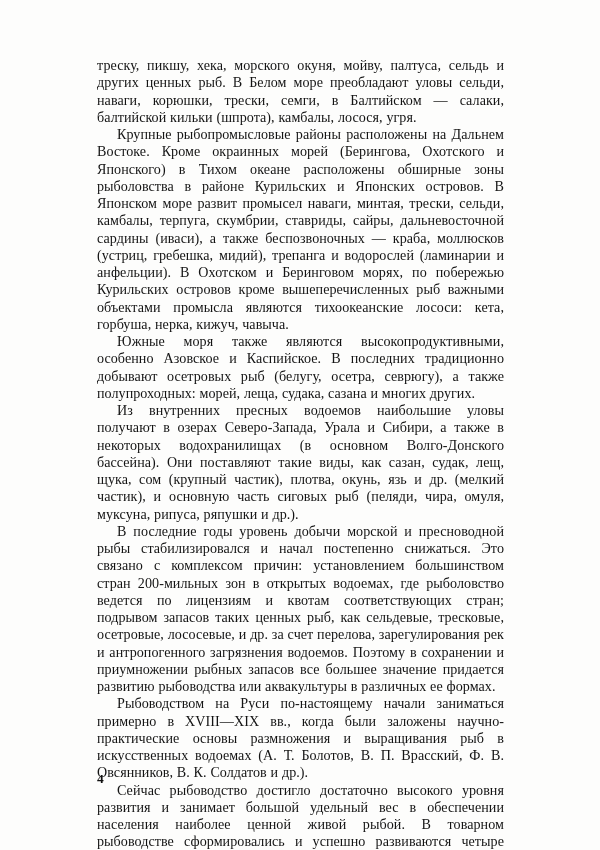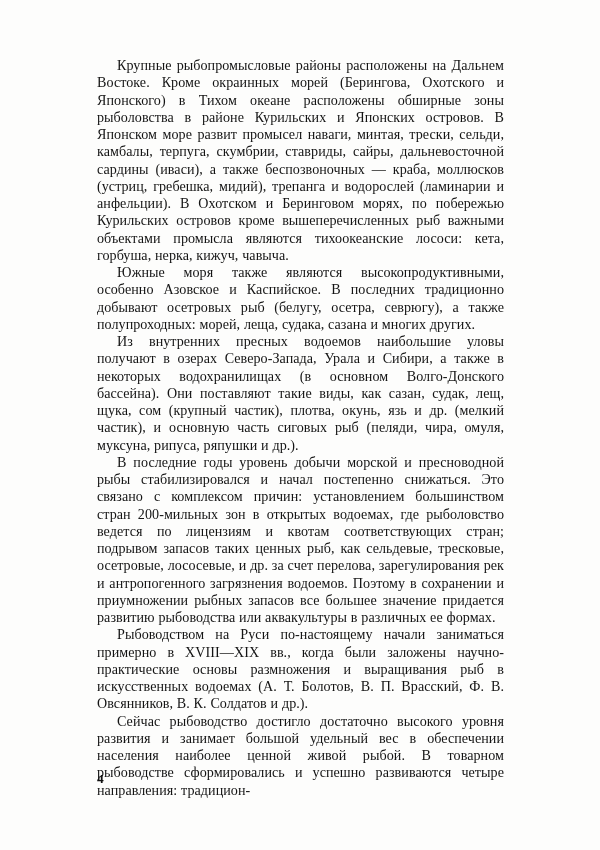--- a/index.html
+++ b/index.html
@@ -72,20 +72,21 @@
     font-family: "Liberation Serif", "DejaVu Serif", serif;
   }
 </style>
 </head>
 <body>
 
 <div class="page">
   <div class="scan-tint"></div>
 
   <div class="text-column">
+    <p class="para nostretch">треску, пикшу, хека, морского окуня, мойву, палтуса, сельдь и других ценных рыб. В Белом море преобладают уловы сельди, наваги, корюшки, трески, семги, в Балтийском — салаки, балтийской кильки (шпрота), камбалы, лосося, угря.</p>
 
     <p class="para indent nostretch">Крупные рыбопромысловые районы расположены на Дальнем Востоке. Кроме окраинных морей (Берингова, Охотского и Японского) в Тихом океане расположены обширные зоны рыболовства в районе Курильских и Японских островов. В Японском море развит промысел наваги, минтая, трески, сельди, камбалы, терпуга, скумбрии, ставриды, сайры, дальневосточной сардины (иваси), а также беспозвоночных — краба, моллюсков (устриц, гребешка, мидий), трепанга и водорослей (ламинарии и анфельции). В Охотском и Беринговом морях, по побережью Курильских островов кроме вышеперечисленных рыб важными объектами промысла являются тихоокеанские лососи: кета, горбуша, нерка, кижуч, чавыча.</p>
 
     <p class="para indent nostretch">Южные моря также являются высокопродуктивными, особенно Азовское и Каспийское. В последних традиционно добывают осетровых рыб (белугу, осетра, севрюгу), а также полупроходных: морей, леща, судака, сазана и многих других.</p>
 
     <p class="para indent nostretch">Из внутренних пресных водоемов наибольшие уловы получают в озерах Северо-Запада, Урала и Сибири, а также в некоторых водохранилищах (в основном Волго-Донского бассейна). Они поставляют такие виды, как сазан, судак, лещ, щука, сом (крупный частик), плотва, окунь, язь и др. (мелкий частик), и основную часть сиговых рыб (пеляди, чира, омуля, муксуна, рипуса, ряпушки и др.).</p>
 
     <p class="para indent nostretch">В последние годы уровень добычи морской и пресноводной рыбы стабилизировался и начал постепенно снижаться. Это связано с комплексом причин: установлением большинством стран 200-мильных зон в открытых водоемах, где рыболовство ведется по лицензиям и квотам соответствующих стран; подрывом запасов таких ценных рыб, как сельдевые, тресковые, осетровые, лососевые, и др. за счет перелова, зарегулирования рек и антропогенного загрязнения водоемов. Поэтому в сохранении и приумножении рыбных запасов все большее значение придается развитию рыбоводства или аквакультуры в различных ее формах.</p>
 
     <p class="para indent nostretch">Рыбоводством на Руси по-настоящему начали заниматься примерно в XVIII—XIX вв., когда были заложены научно-практические основы размножения и выращивания рыб в искусственных водоемах (А. Т. Болотов, В. П. Врасский, Ф. В. Овсянников, В. К. Солдатов и др.).</p>

